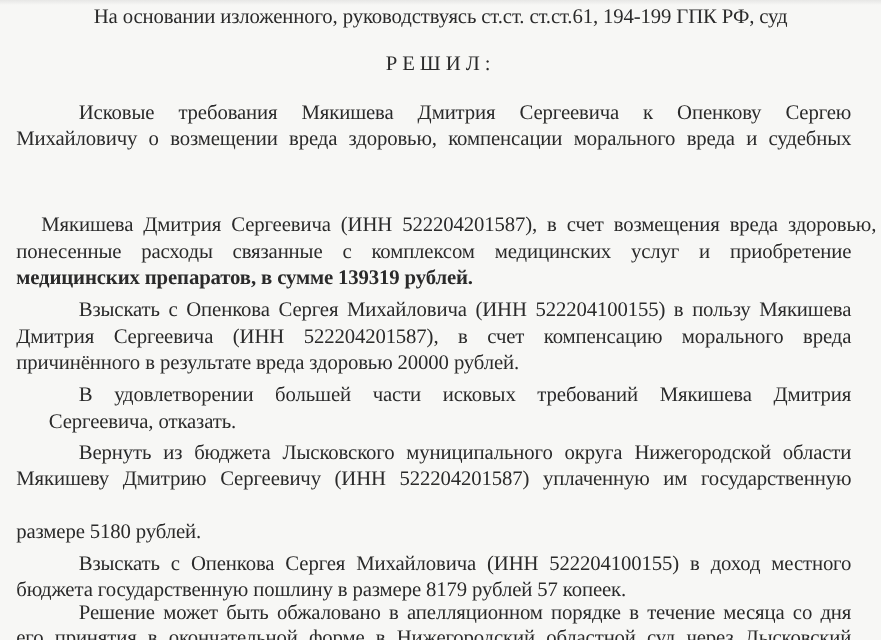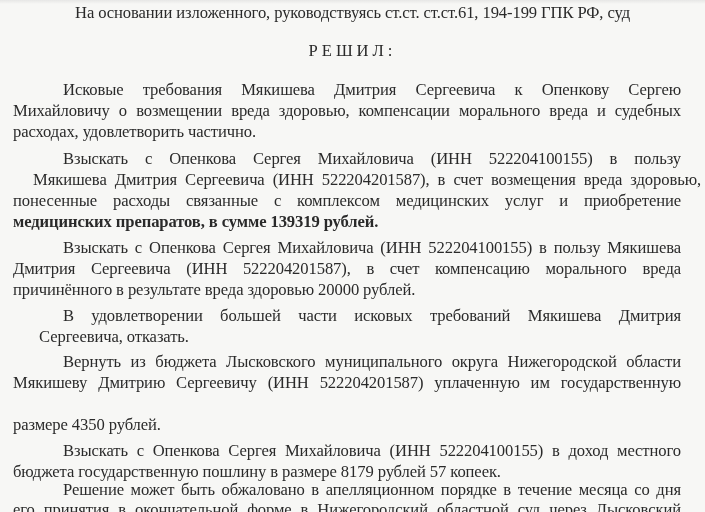--- a/index.html
+++ b/index.html
@@ -56,37 +56,35 @@
 <body>
 
 <div class="page">
 
   <div class="line center" style="top:3px;">На основании изложенного, руководствуясь ст.ст. ст.ст.61, 194-199 ГПК РФ, суд</div>
 
   <div class="line center heading" style="top:41px;">РЕШИЛ:</div>
 
   <div class="line justify indent" style="top:80px;">Исковые требования Мякишева Дмитрия Сергеевича к Опенкову Сергею</div>
   <div class="line justify" style="top:101px;">Михайловичу о возмещении вреда здоровью, компенсации морального вреда и судебных</div>
-  <div class="line" style="top:122px;">расходах, удовлетворить частично.</div>
 
-  <div class="line justify indent" style="top:149px;">Взыскать с Опенкова Сергея Михайловича (ИНН 522204100155) в пользу</div>
   <div class="line justify" style="top:170px;margin-left:20px;">Мякишева Дмитрия Сергеевича (ИНН 522204201587), в счет возмещения вреда здоровью,</div>
   <div class="line justify" style="top:191px;">понесенные расходы связанные с комплексом медицинских услуг и приобретение</div>
   <div class="line" style="top:212px;font-weight:bold;">медицинских препаратов, в сумме 139319 рублей.</div>
 
   <div class="line justify indent" style="top:238px;">Взыскать с Опенкова Сергея Михайловича (ИНН 522204100155) в пользу Мякишева</div>
   <div class="line justify" style="top:259px;">Дмитрия Сергеевича (ИНН 522204201587), в счет компенсацию морального вреда</div>
   <div class="line" style="top:280px;">причинённого в результате вреда здоровью 20000 рублей.</div>
 
   <div class="line justify indent" style="top:306px;">В удовлетворении большей части исковых требований Мякишева Дмитрия</div>
   <div class="line" style="top:327px;margin-left:26px;">Сергеевича, отказать.</div>
 
   <div class="line justify indent" style="top:352px;">Вернуть из бюджета Лысковского муниципального округа Нижегородской области</div>
   <div class="line justify" style="top:373px;">Мякишеву Дмитрию Сергеевичу (ИНН 522204201587) уплаченную им государственную</div>
-  <div class="line" style="top:415px;">размере 4350 рублей.</div>
+  <div class="line" style="top:415px;">размере 5180 рублей.</div>
 
   <div class="line justify indent" style="top:441px;">Взыскать с Опенкова Сергея Михайловича (ИНН 522204100155) в доход местного</div>
   <div class="line" style="top:462px;">бюджета государственную пошлину в размере 8179 рублей 57 копеек.</div>
 
   <div class="line justify indent" style="top:464px;margin-top:16px;">Решение может быть обжаловано в апелляционном порядке в течение месяца со дня</div>
   <div class="line justify" style="top:500px;">его принятия в окончательной форме в Нижегородский областной суд через Лысковский</div>
 
 </div>
 
 </body></html>

